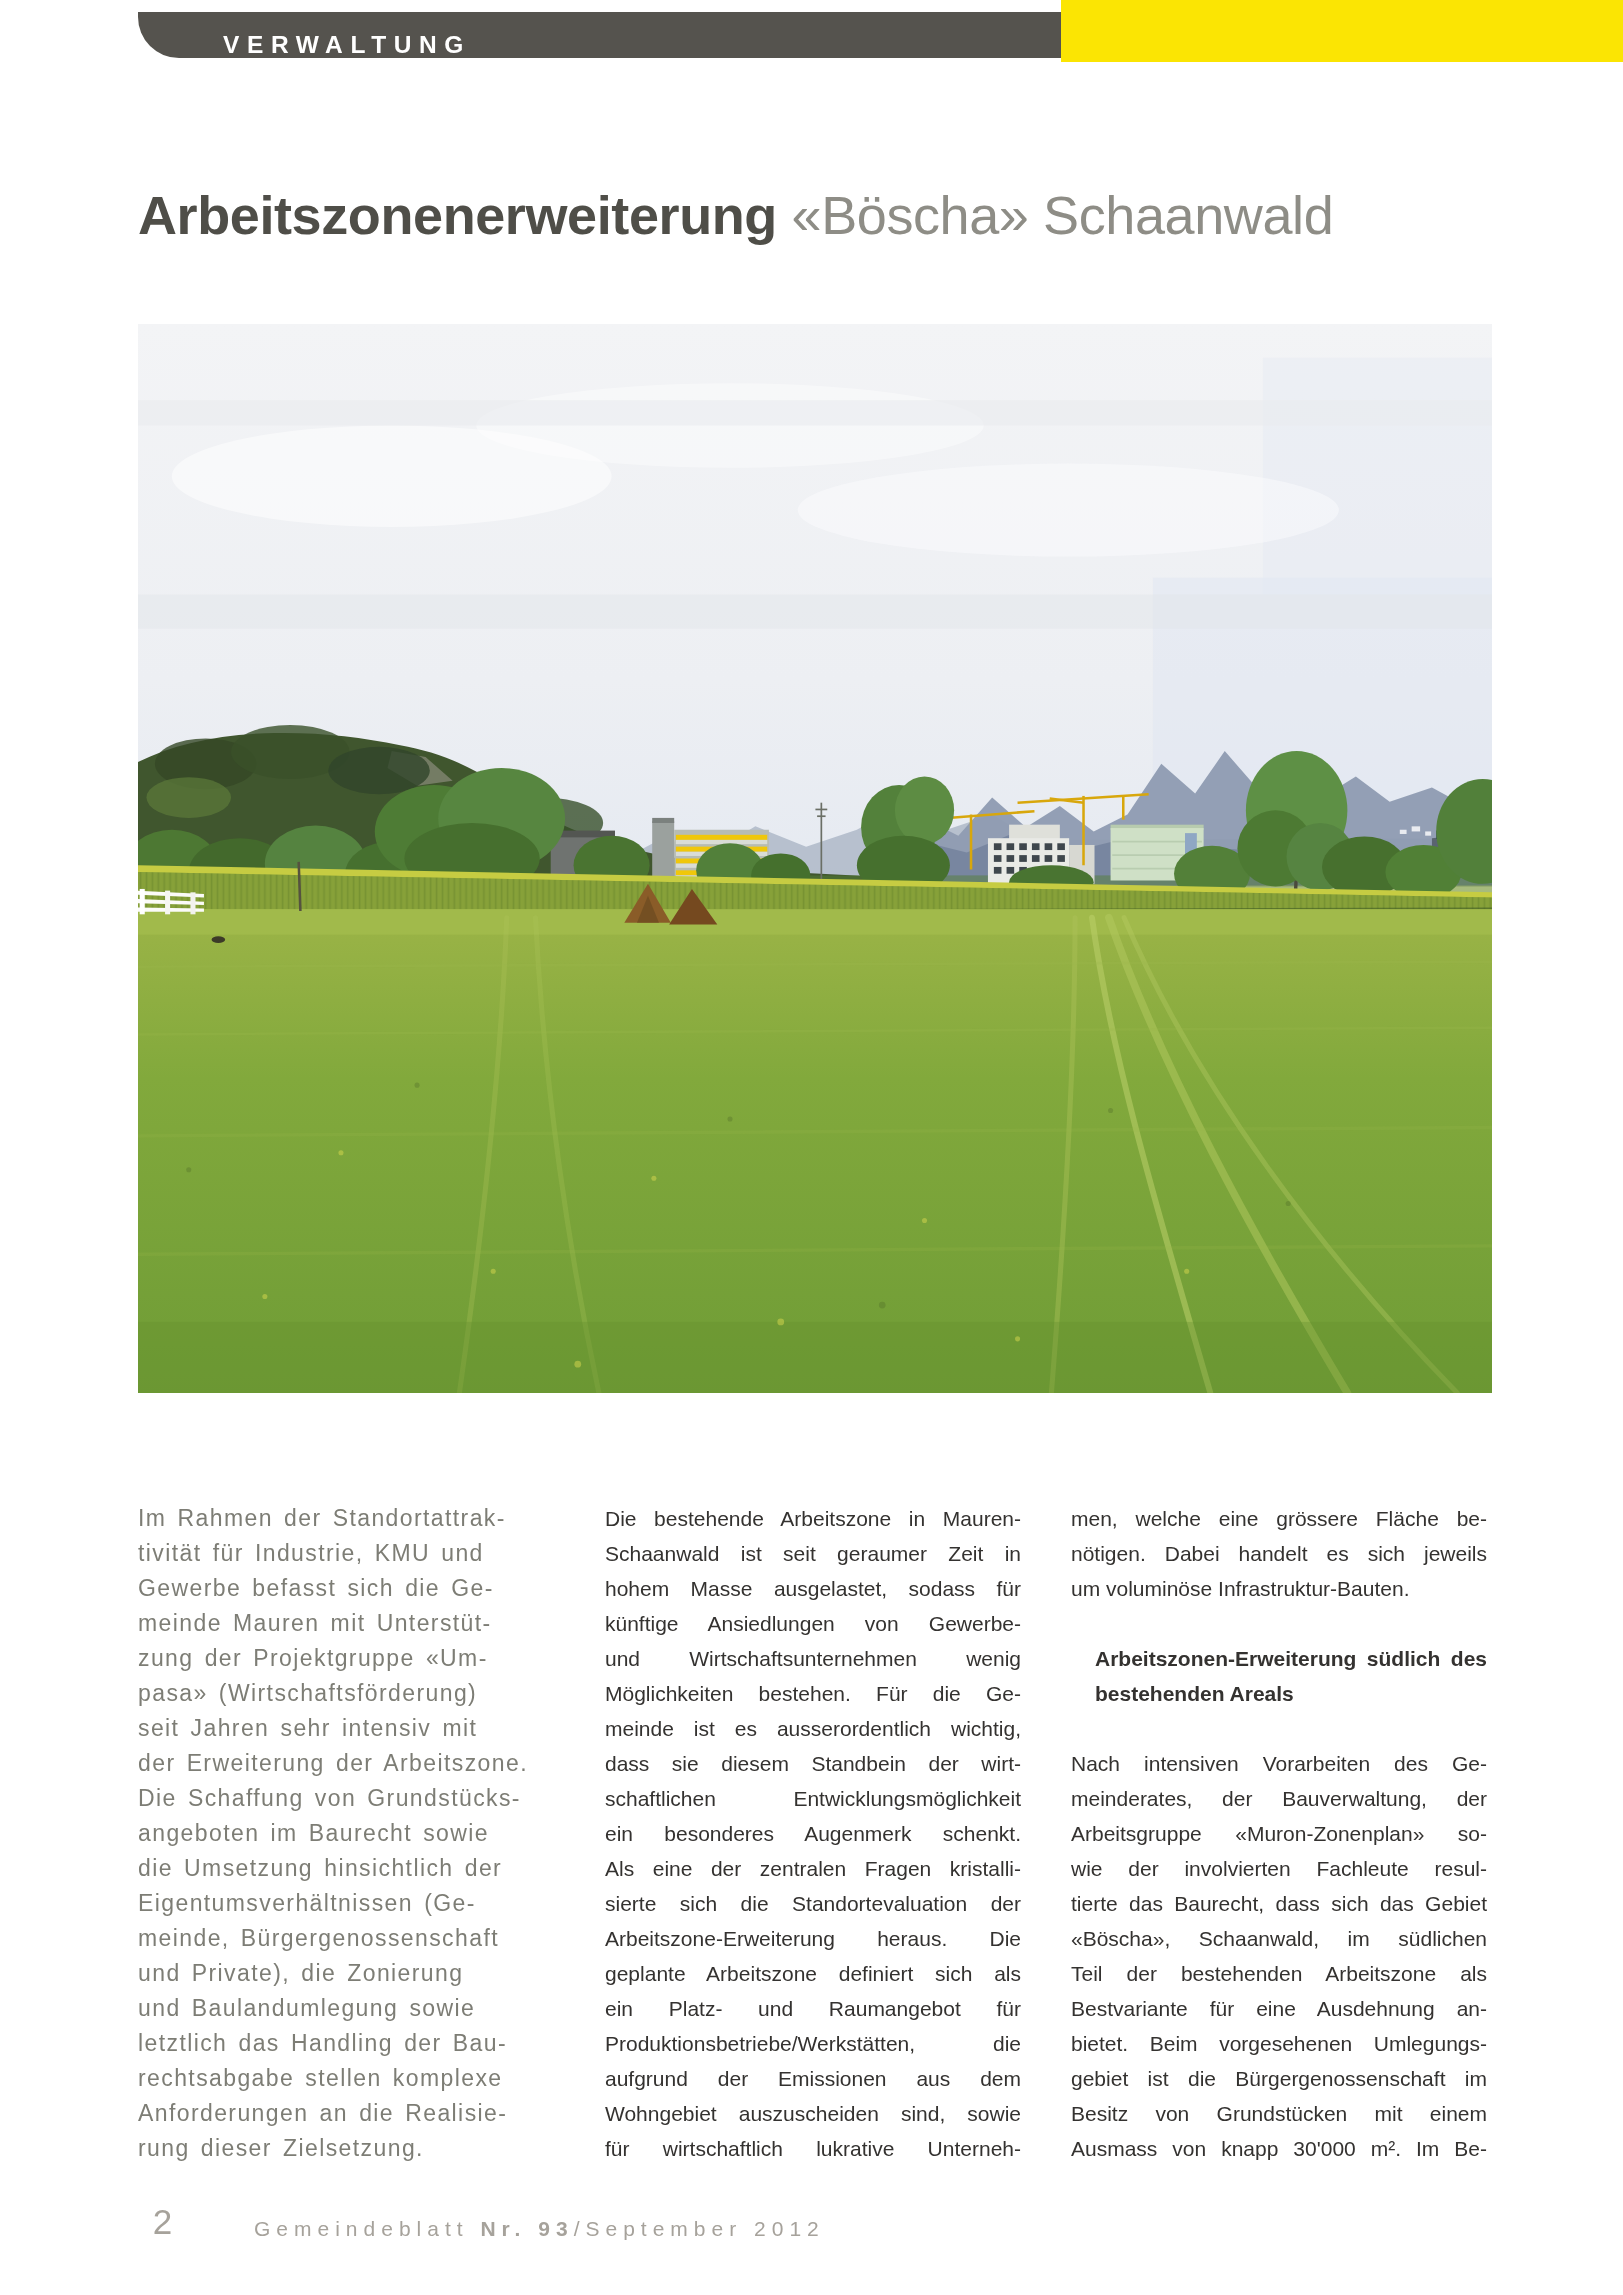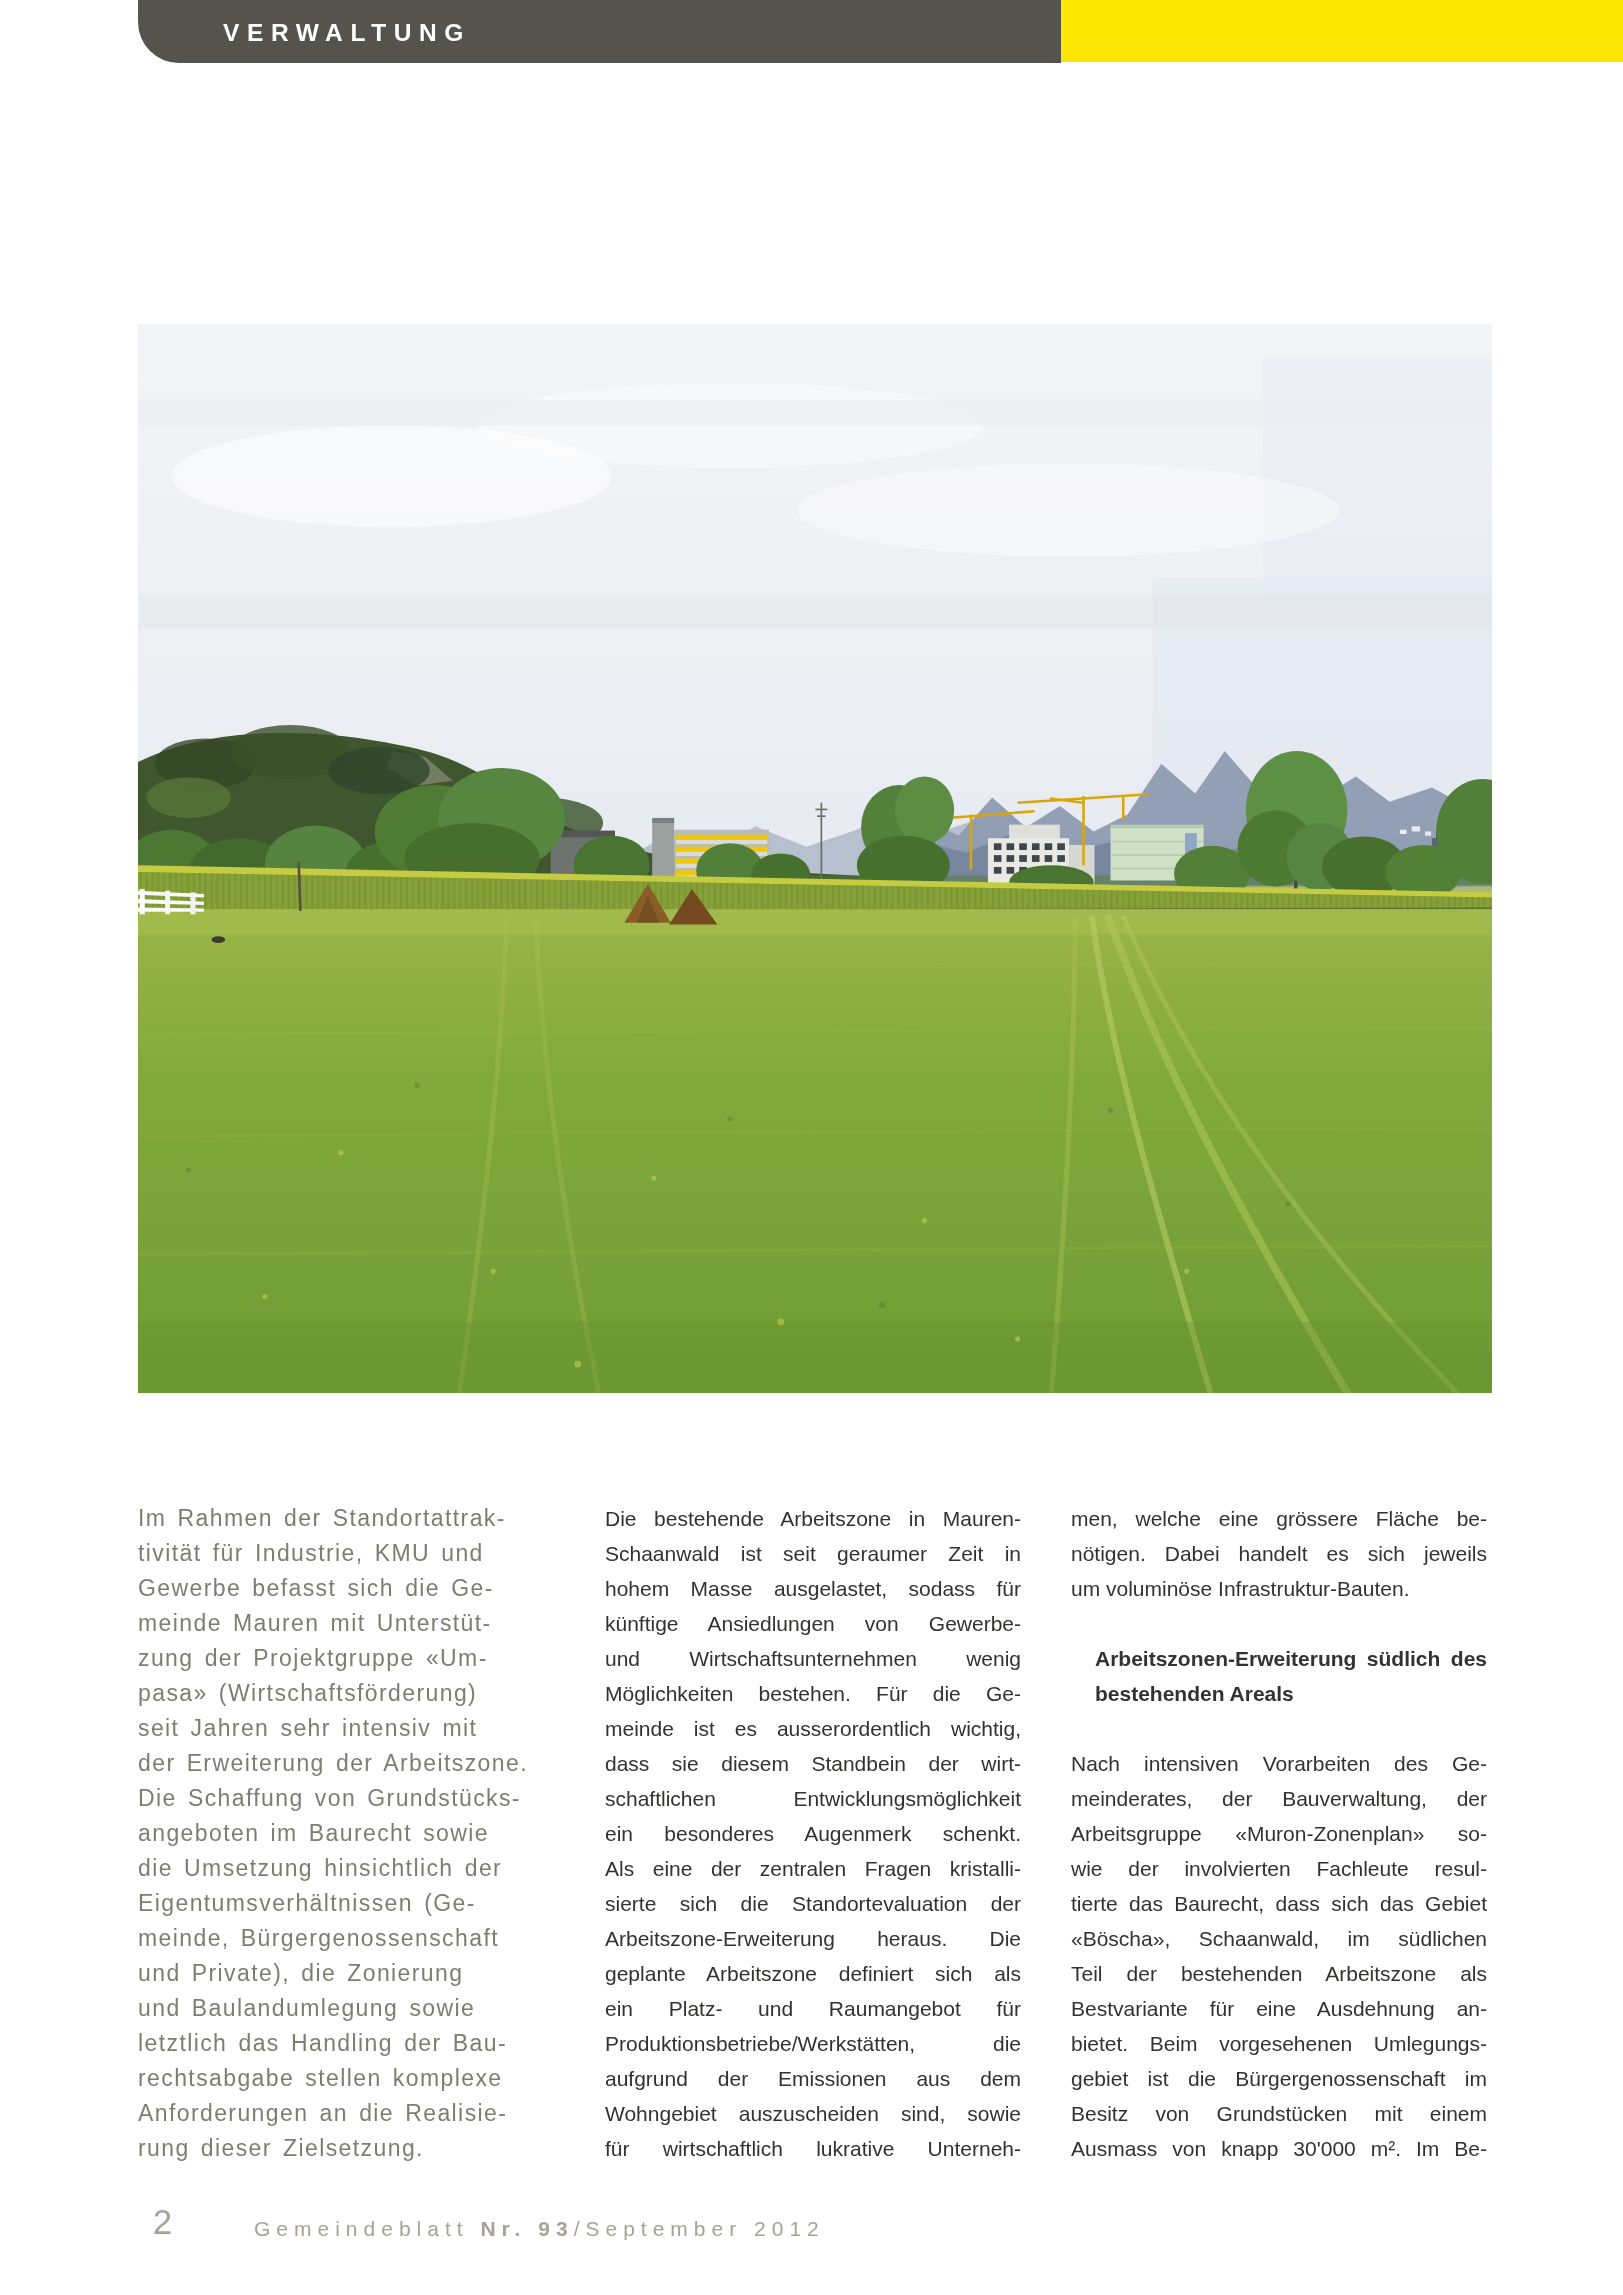--- a/index.html
+++ b/index.html
@@ -1,19 +1,19 @@
 <!DOCTYPE html>
 <html style="font-size:13.5px"><head>
 <meta charset="utf-8">
 <style>
   html,body{margin:0;padding:0;background:#ffffff;}
   .page{position:relative;width:1623px;height:2295px;background:#ffffff;overflow:hidden;
         font-family:"Liberation Sans",sans-serif;}
   
-  .header-bar{position:absolute;left:138px;top:0;width:923px;height:63px;
+  .header-bar{position:absolute;left:138px;top:12px;width:923px;height:46px;
       background:#55534e;border-radius:0 0 0 41px;color:#ffffff;
       font-size:24.5px;font-weight:bold;letter-spacing:7.6px;line-height:66px;
       padding-left:85px;box-sizing:border-box;}
   .header-accent{position:absolute;left:1061px;top:0;width:562px;height:62px;background:#fbe503;}
   
   .title{position:absolute;left:138px;top:184px;font-size:54px;white-space:nowrap;letter-spacing:-0.4px;}
   .title .t-bold{font-weight:700;color:#4f4e48;}
   .title .t-light{font-weight:400;color:#8e8d86;}
   
   .photo{position:absolute;left:138px;top:324px;width:1354px;height:1069px;}
@@ -40,20 +40,21 @@
 </head>
 <body>
 
 <div class="page">
 
   <div class="header-bar">
     <span>VERWALTUNG</span>
   </div>
   <div class="header-accent"></div>
 
+  <div class="title"><span class="t-bold">Arbeitszonenerweiterung</span><span class="t-light"> «Böscha» Schaanwald</span></div>
 
   <div class="photo">
     <svg width="1354" height="1069" viewBox="0 0 1601 1264" xmlns="http://www.w3.org/2000/svg">
       <defs>
         <linearGradient id="skyG" x1="0" y1="0" x2="0" y2="1">
           <stop offset="0" stop-color="#f3f4f6"></stop>
             <stop offset="0.6" stop-color="#edeff3"></stop>
             <stop offset="1" stop-color="#e4e9f1"></stop>
         </linearGradient>
         <linearGradient id="fieldG" x1="0" y1="0" x2="0" y2="1">

